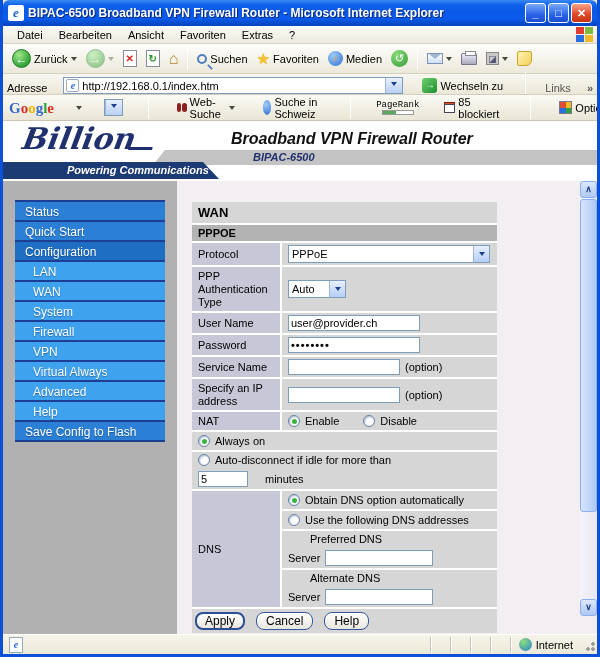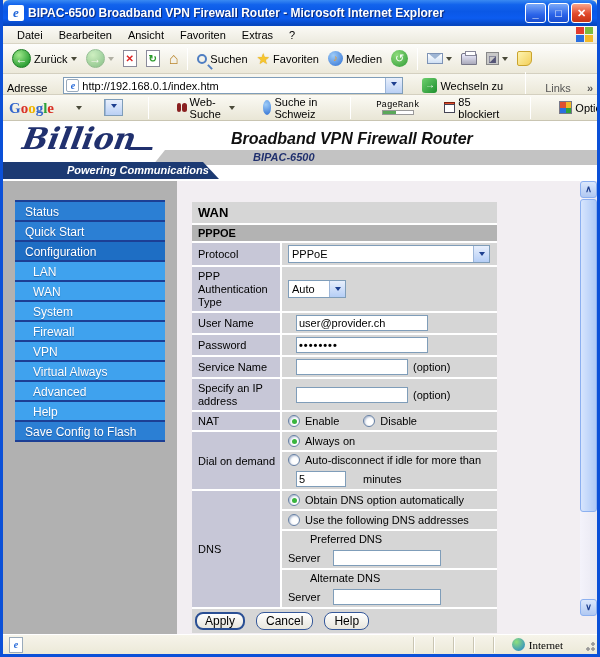--- a/index.html
+++ b/index.html
@@ -106,21 +106,21 @@
   .cfg-table { width:305px; background:#fff; font-size:11px; }
   .band-title { height:21px; line-height:21px; background:var(--value-cell); font-size:13px; font-weight:bold; padding-left:6px; margin-bottom:2px; }
   .band-section { height:16px; line-height:16px; background:var(--section-band); font-weight:bold; padding-left:6px; margin-bottom:2px; }
   .row { display:flex; gap:2px; margin-bottom:2px; }
   .lbl { width:88px; flex:none; background:var(--label-cell); padding:3px 2px 2px 6px; line-height:13px; display:flex; flex-direction:column; justify-content:flex-start; }
   .lbl.center { justify-content:center; }
   .val { flex:1; background:var(--value-cell); padding:2px 0 2px 6px; display:flex; align-items:center; gap:5px; }
   .val-stack { flex:1; display:flex; flex-direction:column; gap:2px; background:#fff; }
   .sub-row { background:var(--value-cell); padding:2px 0 2px 6px; display:flex; align-items:center; gap:5px; min-height:18px; flex-wrap:wrap; }
   .sub-row .line2 { width:100%; display:flex; align-items:center; gap:5px; }
-  input.xp { height:16px; border:1px solid #7f9db9; font-size:11px; padding:0 2px; font-family:"Liberation Sans",sans-serif; background:#fff;margin-left:8px;}
+  input.xp { height:16px; border:1px solid #7f9db9; font-size:11px; padding:0 2px; font-family:"Liberation Sans",sans-serif; background:#fff;}
   .xp-select { background:#fff; border:1px solid #7f9db9; height:18px; display:flex; align-items:center; }
   .xp-select .txt { flex:1; padding:0 3px; font-size:11px; }
   .arrow-btn { width:16px; height:16px; flex:none; background:linear-gradient(180deg,#e8effc,#b5cef6); border-left:1px solid #9db6d8; display:flex; justify-content:center; }
   .arrow-btn .drop { border-top-color:#1d3f8f; margin-top:6px; }
   .radio { width:12px; height:12px; flex:none; border-radius:50%; background:#fff; border:1px solid #647ea2;
     box-shadow:inset 1px 1px 2px rgba(70,100,150,.45); }
   .radio.checked { display:flex; align-items:center; justify-content:center; }
   .radio.checked::after { content:''; width:5px; height:5px; border-radius:50%; background:#39b53e; }
   .indent { padding-left:22px; }
   .btn-row { background:var(--value-cell); padding:3px 0 3px 3px; display:flex; gap:11px; }
@@ -134,21 +134,21 @@
   .sb-btn.up { top:0; } .sb-btn.down { bottom:0; }
   .sb-thumb { position:absolute; left:0; top:18px; width:17px; height:72%; border:1px solid #8cb0f0; border-radius:3px;
     background:linear-gradient(90deg,#d7e5fd,#aec9f6); }
   
   .statusbar { height:20px; flex:none; display:flex; align-items:center; background:linear-gradient(180deg,#f6f4ea,#ece9d8);
     border-top:1px solid #fff; font-size:11px; padding:0 2px; }
   .statusbar .page-ico { width:14px; height:16px; background:#fff; border:1px solid #9ab; margin:0 4px;
     color:#2468d8; font:bold italic 10px/14px "Liberation Serif",serif; text-align:center; }
   .statusbar .flex { flex:1; }
   .st-cell { width:20px; height:16px; border-left:1px solid #c9c5b2; box-shadow:inset 1px 0 0 #fff; }
-  .st-net { display:flex; align-items:center; gap:4px; padding:0 18px; border-left:1px solid #c9c5b2; box-shadow:inset 1px 0 0 #fff; height:16px;font-family:Liberation Serif, serif; }
+  .st-net { display:flex; align-items:center; gap:4px; padding:0 8px; border-left:1px solid #c9c5b2; box-shadow:inset 1px 0 0 #fff; height:16px; }
   .st-globe { width:13px; height:13px; border-radius:50%; background:radial-gradient(circle at 35% 30%,#8fe07c,#1f7fd0); }
   .grip { width:12px; height:12px; margin-left:2px; background:
     radial-gradient(circle 1.5px at 10px 10px,#999 1.5px,transparent 2px),
     radial-gradient(circle 1.5px at 10px 5px,#999 1.5px,transparent 2px),
     radial-gradient(circle 1.5px at 5px 10px,#999 1.5px,transparent 2px); }
 </style>
 </head>
 <body>
 
 <div class="window">
@@ -386,21 +386,20 @@
             <div class="val">
               <span class="radio checked"></span>
               <span>Enable</span>
               <span style="width:14px"></span>
               <span class="radio"></span>
               <span>Disable</span>
             </div>
           </div>
 
           <div class="row">
-            <div class="lbl center">Dial on demand</div>
             <div class="val-stack">
               <div class="sub-row">
                 <span class="radio checked"></span>
                 <span>Always on</span>
               </div>
               <div class="sub-row">
                 <span class="radio"></span>
                 <span>Auto-disconnect if idle for more than</span>
                 <span class="line2">
                   <input class="xp" style="width: 50px;" value="5">

